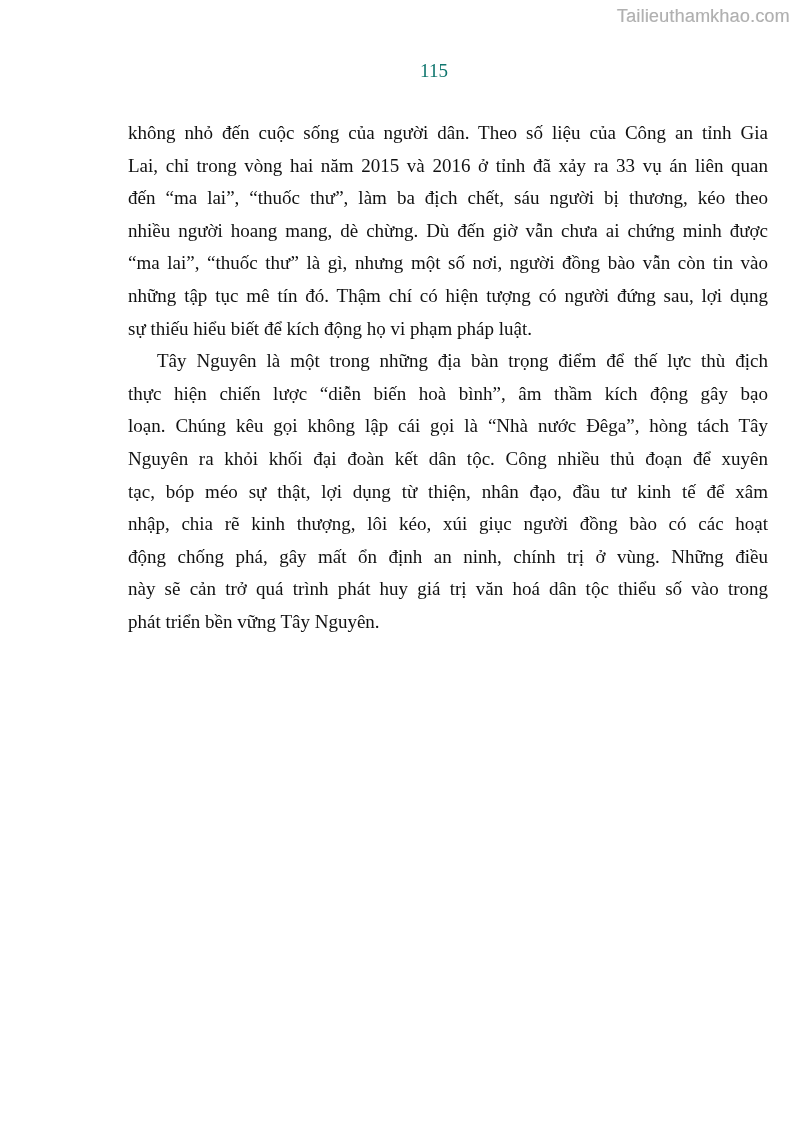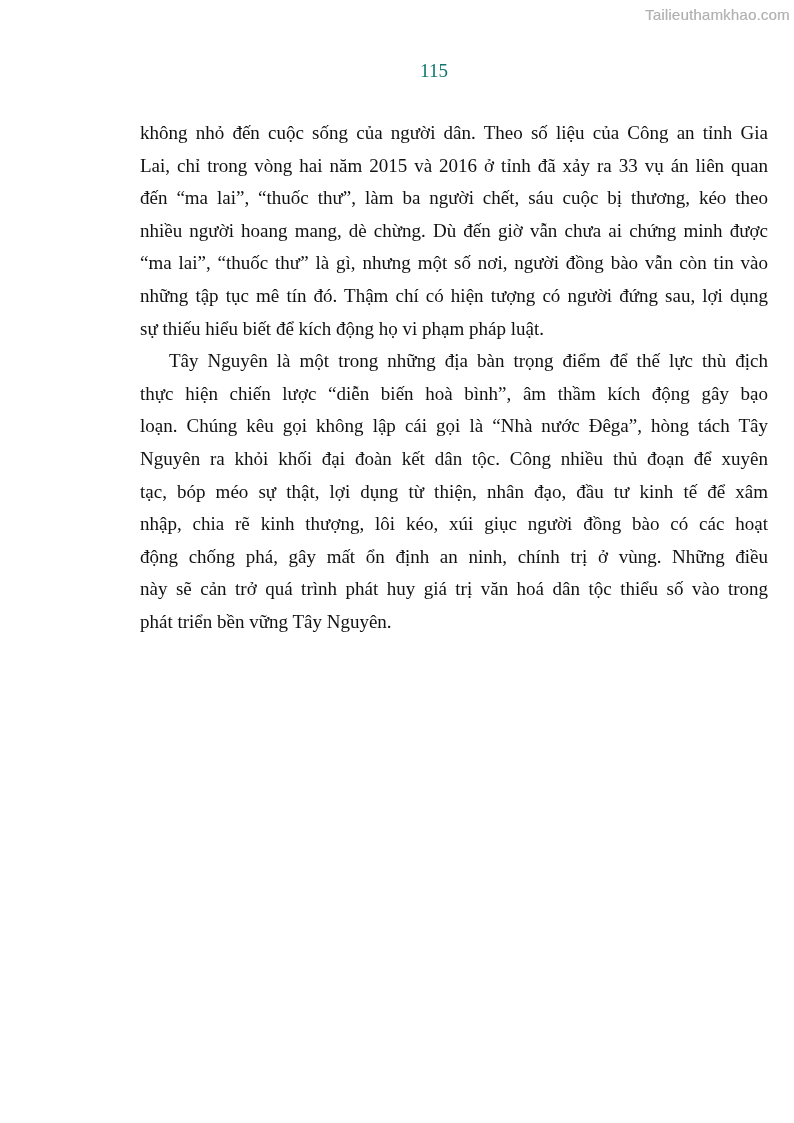--- a/index.html
+++ b/index.html
@@ -14,21 +14,21 @@
     background: #ffffff;
     overflow: hidden;
     font-family: "Liberation Serif", "DejaVu Serif", serif;
     color: #111111;
   }
   .watermark {
     position: absolute;
     top: 6px;
     right: 4px;
     font-family: "Liberation Sans", "DejaVu Sans", sans-serif;
-    font-size: 15px;
+    font-size: 18px;
     color: #b0b0b0;
     text-shadow: 1px 1px 0 #ffffff, -0.5px -0.5px 0 #d8d8d8;
     letter-spacing: 0.2px;
     margin-left: 35px;
   }
   .page-number {
     position: absolute;
     top: 60px;
     left: 128px;
     width: 612px;
@@ -44,21 +44,20 @@
     font-size: 19px;
     color: #111111;
   }
   .line {
     height: 32.6px;
     line-height: 32.6px;
     white-space: normal;
     text-align: justify;
     text-align-last: justify;
     overflow: hidden;
-    margin-left: 12px;
   }
   .line.para-end {
     text-align: center;
     text-align-last: left;
   }
   .line.indent {
     padding-left: 29px;
   }
 </style>
 </head>
@@ -67,21 +66,21 @@
 <div class="page">
 
   <div class="watermark">Tailieuthamkhao.com</div>
 
   <div class="page-number">115</div>
 
   <div class="body-text">
 
     <div class="line">không nhỏ đến cuộc sống của người dân. Theo số liệu của Công an tỉnh Gia</div>
     <div class="line">Lai, chỉ trong vòng hai năm 2015 và 2016 ở tỉnh đã xảy ra 33 vụ án liên quan</div>
-    <div class="line">đến “ma lai”, “thuốc thư”, làm ba người chết, sáu cuộc bị thương, kéo theo</div>
+    <div class="line">đến “ma lai”, “thuốc thư”, làm ba địch chết, sáu người bị thương, kéo theo</div>
     <div class="line">nhiều người hoang mang, dè chừng. Dù đến giờ vẫn chưa ai chứng minh được</div>
     <div class="line">“ma lai”, “thuốc thư” là gì, nhưng một số nơi, người đồng bào vẫn còn tin vào</div>
     <div class="line">những tập tục mê tín đó. Thậm chí có hiện tượng có người đứng sau, lợi dụng</div>
     <div class="line para-end">sự thiếu hiểu biết để kích động họ vi phạm pháp luật.</div>
 
     <div class="line indent">Tây Nguyên là một trong những địa bàn trọng điểm để thế lực thù địch</div>
     <div class="line">thực hiện chiến lược “diễn biến hoà bình”, âm thầm kích động gây bạo</div>
     <div class="line">loạn. Chúng kêu gọi không lập cái gọi là “Nhà nước Đêga”, hòng tách Tây</div>
     <div class="line">Nguyên ra khỏi khối đại đoàn kết dân tộc. Công nhiều thủ đoạn để xuyên</div>
     <div class="line">tạc, bóp méo sự thật, lợi dụng từ thiện, nhân đạo, đầu tư kinh tế để xâm</div>

